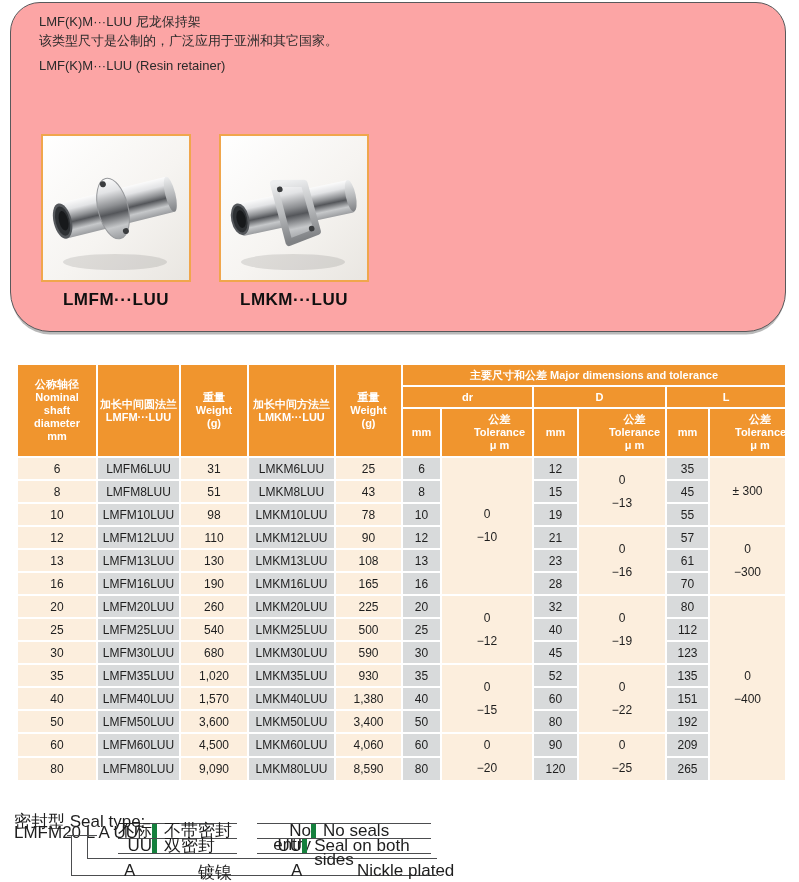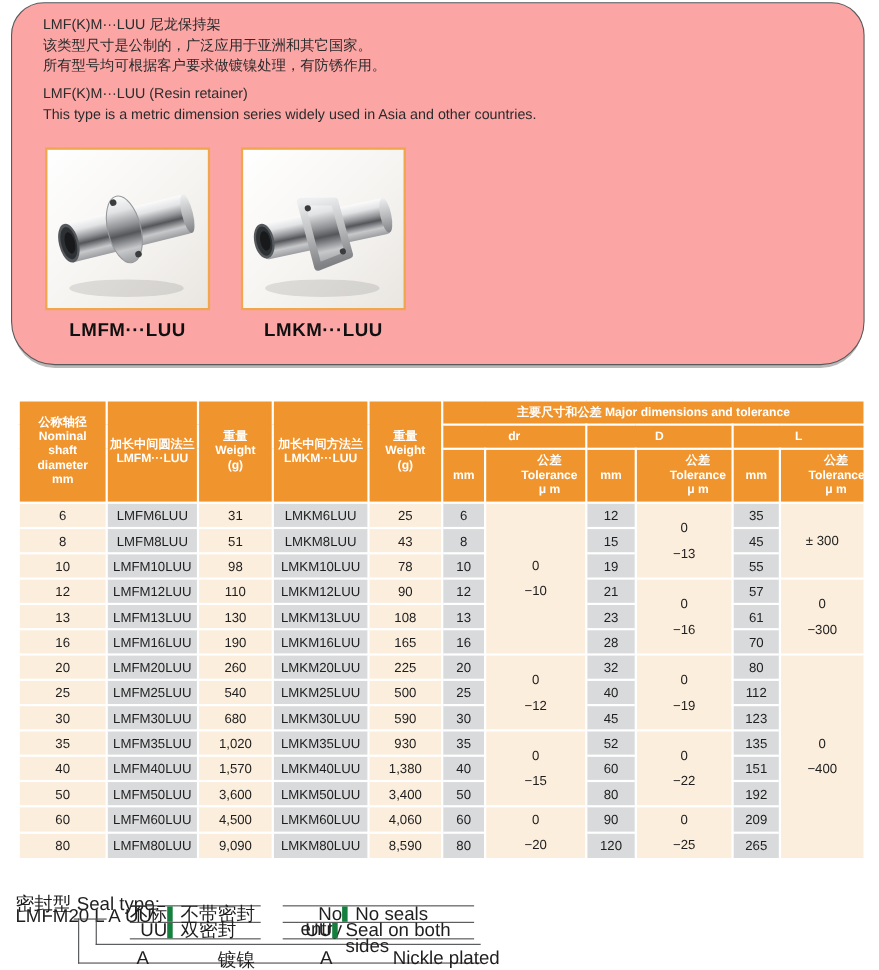--- a/index.html
+++ b/index.html
@@ -81,24 +81,22 @@
   .a-en-k{left:277px;top:51px;}
   .a-en-v{left:343px;top:51px;}
 </style>
 </head>
 <body>
 
 <div class="intro-box">
   <div class="intro-text">
     <div>LMF(K)M···LUU 尼龙保持架</div>
     <div>该类型尺寸是公制的，广泛应用于亚洲和其它国家。</div>
-    <div>所有型号均可根据客户要求做镀镍处理，有防锈作用。</div>
     <div class="en-block">
       <div>LMF(K)M···LUU (Resin retainer)</div>
-      <div>This type is a metric dimension series widely used in Asia and other countries.</div>
     </div>
   </div>
 
   <div class="photo-frame f1">
     <svg width="146" height="144" viewBox="0 0 146 144">
       <defs>
         <linearGradient id="gm1" x1="0" y1="0" x2="0" y2="1">
           <stop offset="0" stop-color="#fbfbfb"></stop>
             <stop offset="0.22" stop-color="#e2e3e5"></stop>
           <stop offset="0.45" stop-color="#8e9093"></stop>

